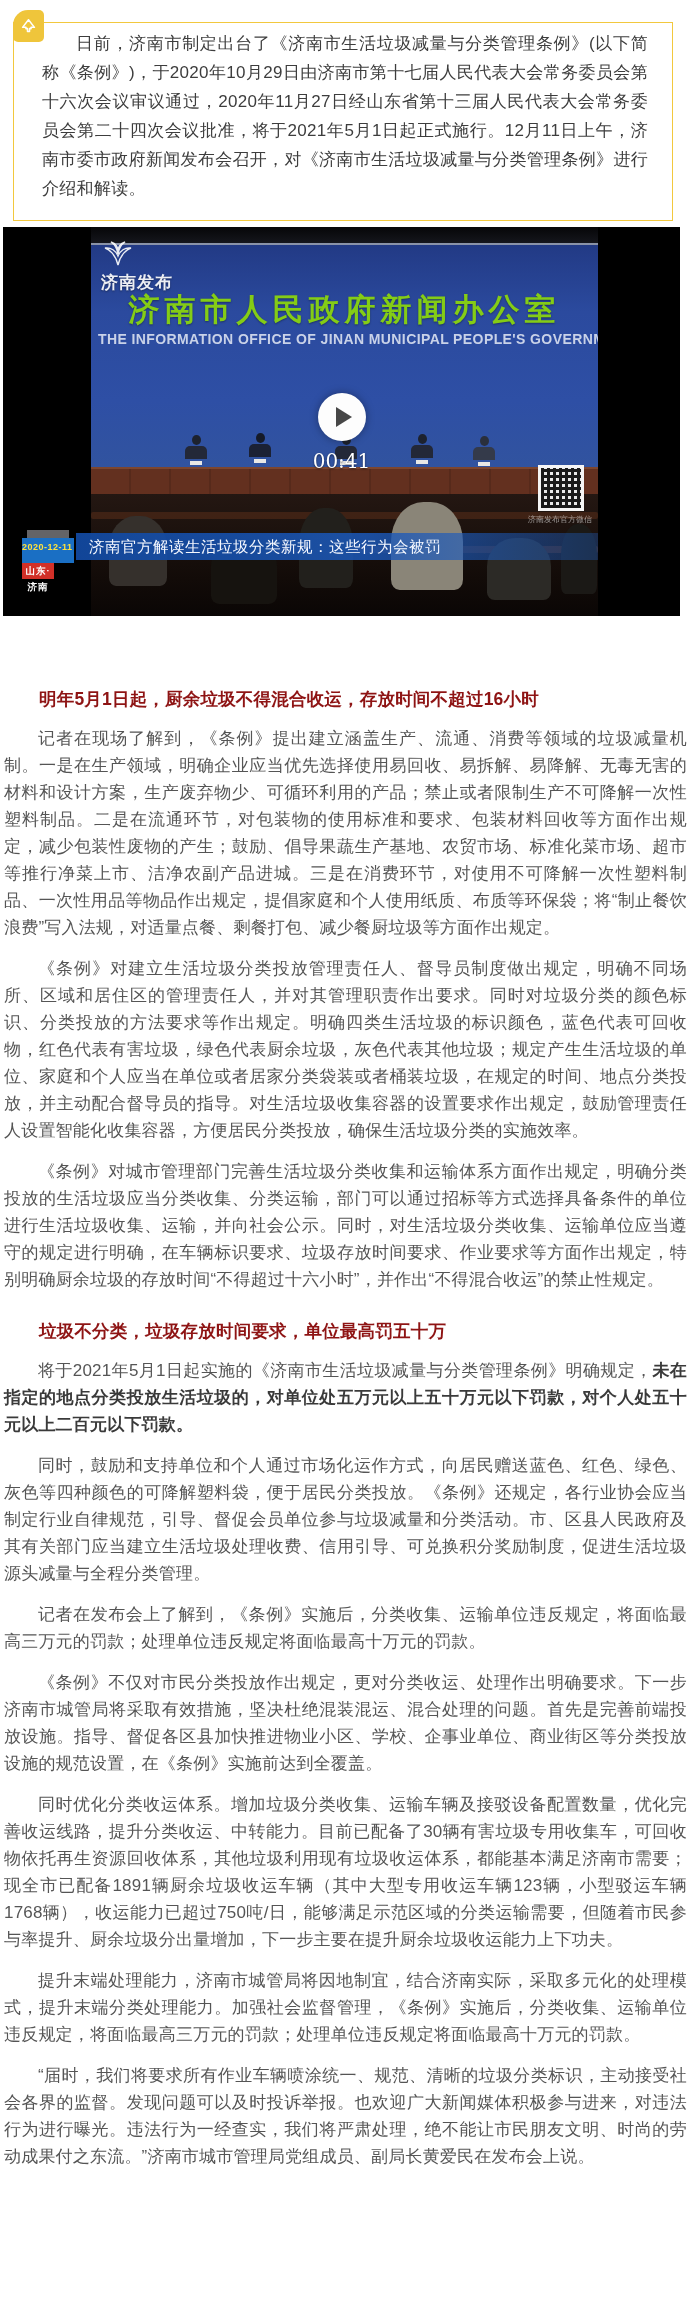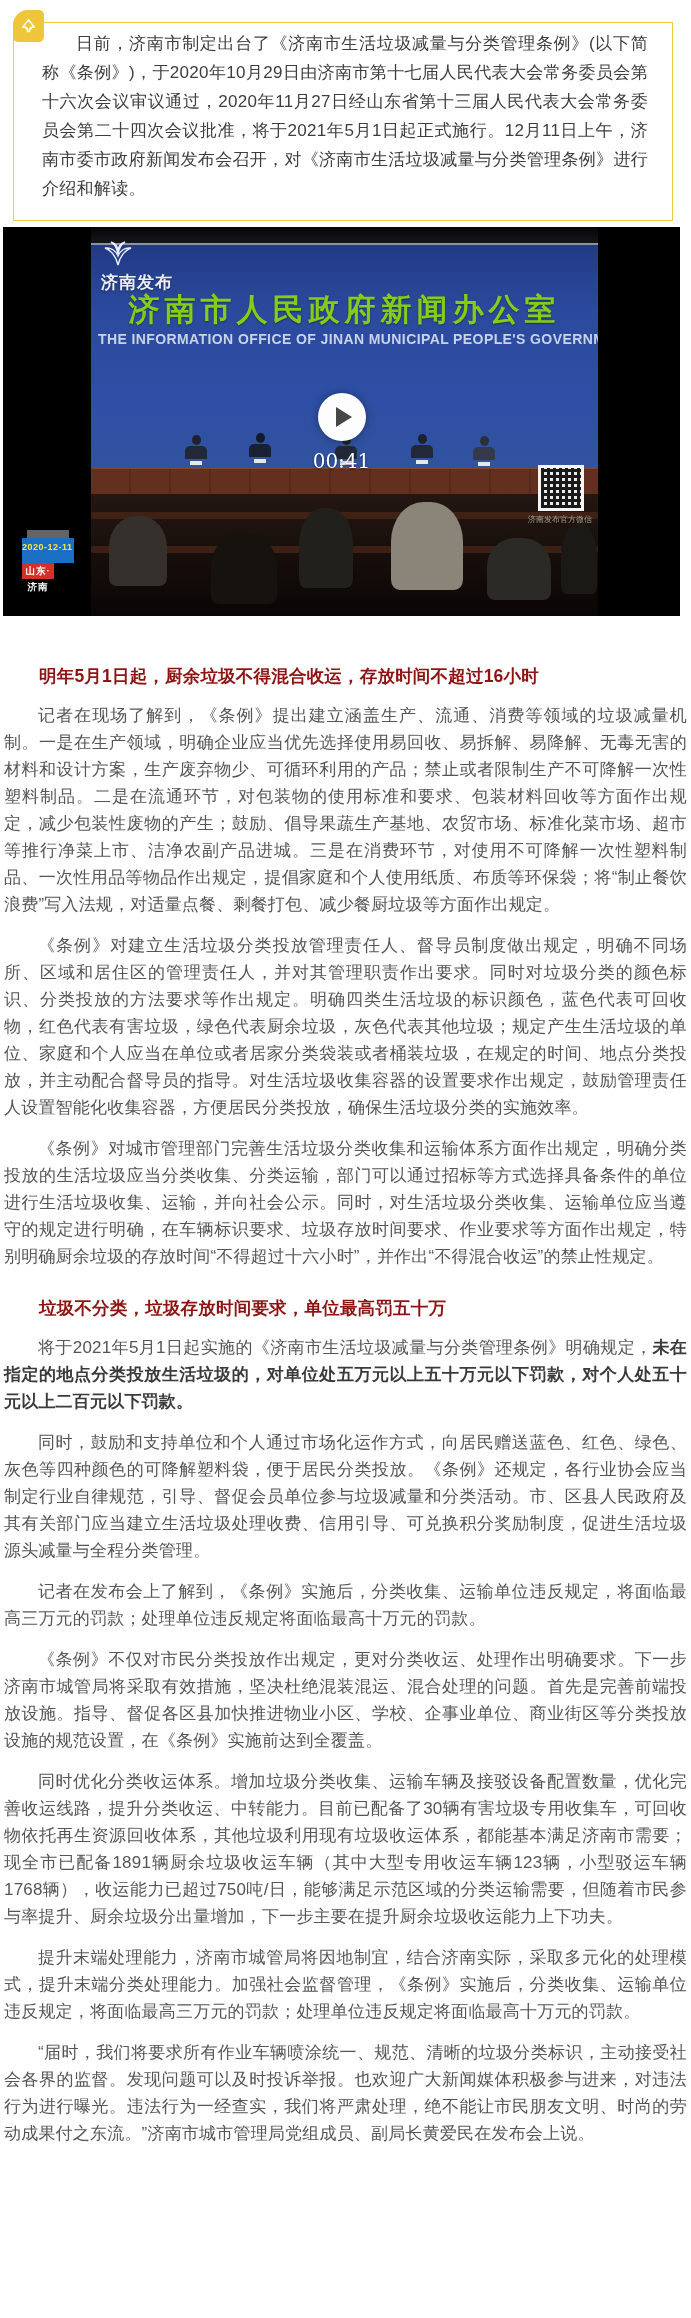--- a/index.html
+++ b/index.html
@@ -119,21 +119,21 @@
     font-size:27px; font-weight:bold; letter-spacing:1px; white-space:nowrap;
     text-shadow:0 1px 2px rgba(0,0,0,.6);
   }
 
   
   .article{ padding:0 4px 14px 4px; }
   .sec-heading{
     font-size:17.5px; font-weight:bold; color:#8e1414;
     text-indent:2em; margin:26px 0 13px 0; letter-spacing:.2px;
   }
-  .sec-heading.first{ margin-top:48px; }
+  .sec-heading.first{ margin-top:71px; }
   .article p{
     font-size:17px; line-height:27px; color:#555555;
     text-align:justify; text-indent:2em; margin:14px 0; letter-spacing:.2px;
   }
   .article p b{ color:#3a3a3a; }
 </style>
 </head>
 <body>
 
 <div class="intro-box">
@@ -207,20 +207,21 @@
     <div class="play-tri"></div>
   </div>
   <div class="play-time">00:41</div>
 
   <div class="badge">
     <div class="badge-tab"></div>
     <div class="badge-date">2020-12-11</div>
     <div class="badge-loc">山东·济南</div>
   </div>
 
+  <div class="caption-bar">济南官方解读生活垃圾分类新规：这些行为会被罚</div>
 
 </div>
 
 <div class="article">
 
   <div class="sec-heading first">明年5月1日起，厨余垃圾不得混合收运，存放时间不超过16小时</div>
   <p>记者在现场了解到，《条例》提出建立涵盖生产、流通、消费等领域的垃圾减量机制。一是在生产领域，明确企业应当优先选择使用易回收、易拆解、易降解、无毒无害的材料和设计方案，生产废弃物少、可循环利用的产品；禁止或者限制生产不可降解一次性塑料制品。二是在流通环节，对包装物的使用标准和要求、包装材料回收等方面作出规定，减少包装性废物的产生；鼓励、倡导果蔬生产基地、农贸市场、标准化菜市场、超市等推行净菜上市、洁净农副产品进城。三是在消费环节，对使用不可降解一次性塑料制品、一次性用品等物品作出规定，提倡家庭和个人使用纸质、布质等环保袋；将“制止餐饮浪费”写入法规，对适量点餐、剩餐打包、减少餐厨垃圾等方面作出规定。</p>
   <p>《条例》对建立生活垃圾分类投放管理责任人、督导员制度做出规定，明确不同场所、区域和居住区的管理责任人，并对其管理职责作出要求。同时对垃圾分类的颜色标识、分类投放的方法要求等作出规定。明确四类生活垃圾的标识颜色，蓝色代表可回收物，红色代表有害垃圾，绿色代表厨余垃圾，灰色代表其他垃圾；规定产生生活垃圾的单位、家庭和个人应当在单位或者居家分类袋装或者桶装垃圾，在规定的时间、地点分类投放，并主动配合督导员的指导。对生活垃圾收集容器的设置要求作出规定，鼓励管理责任人设置智能化收集容器，方便居民分类投放，确保生活垃圾分类的实施效率。</p>
   <p>《条例》对城市管理部门完善生活垃圾分类收集和运输体系方面作出规定，明确分类投放的生活垃圾应当分类收集、分类运输，部门可以通过招标等方式选择具备条件的单位进行生活垃圾收集、运输，并向社会公示。同时，对生活垃圾分类收集、运输单位应当遵守的规定进行明确，在车辆标识要求、垃圾存放时间要求、作业要求等方面作出规定，特别明确厨余垃圾的存放时间“不得超过十六小时”，并作出“不得混合收运”的禁止性规定。</p>
 

